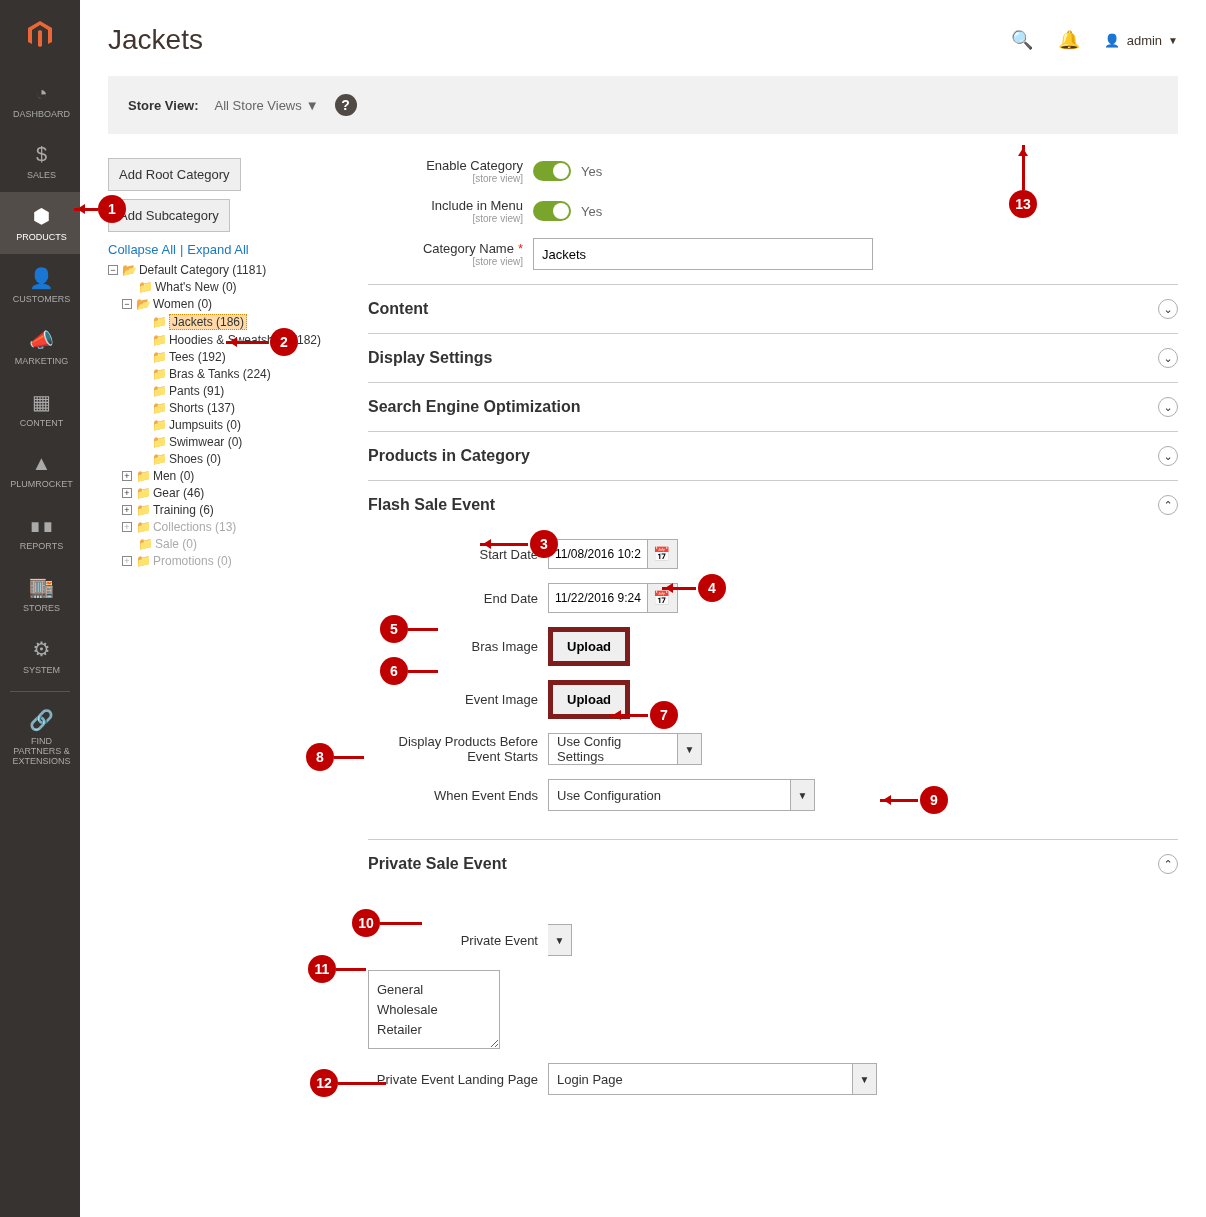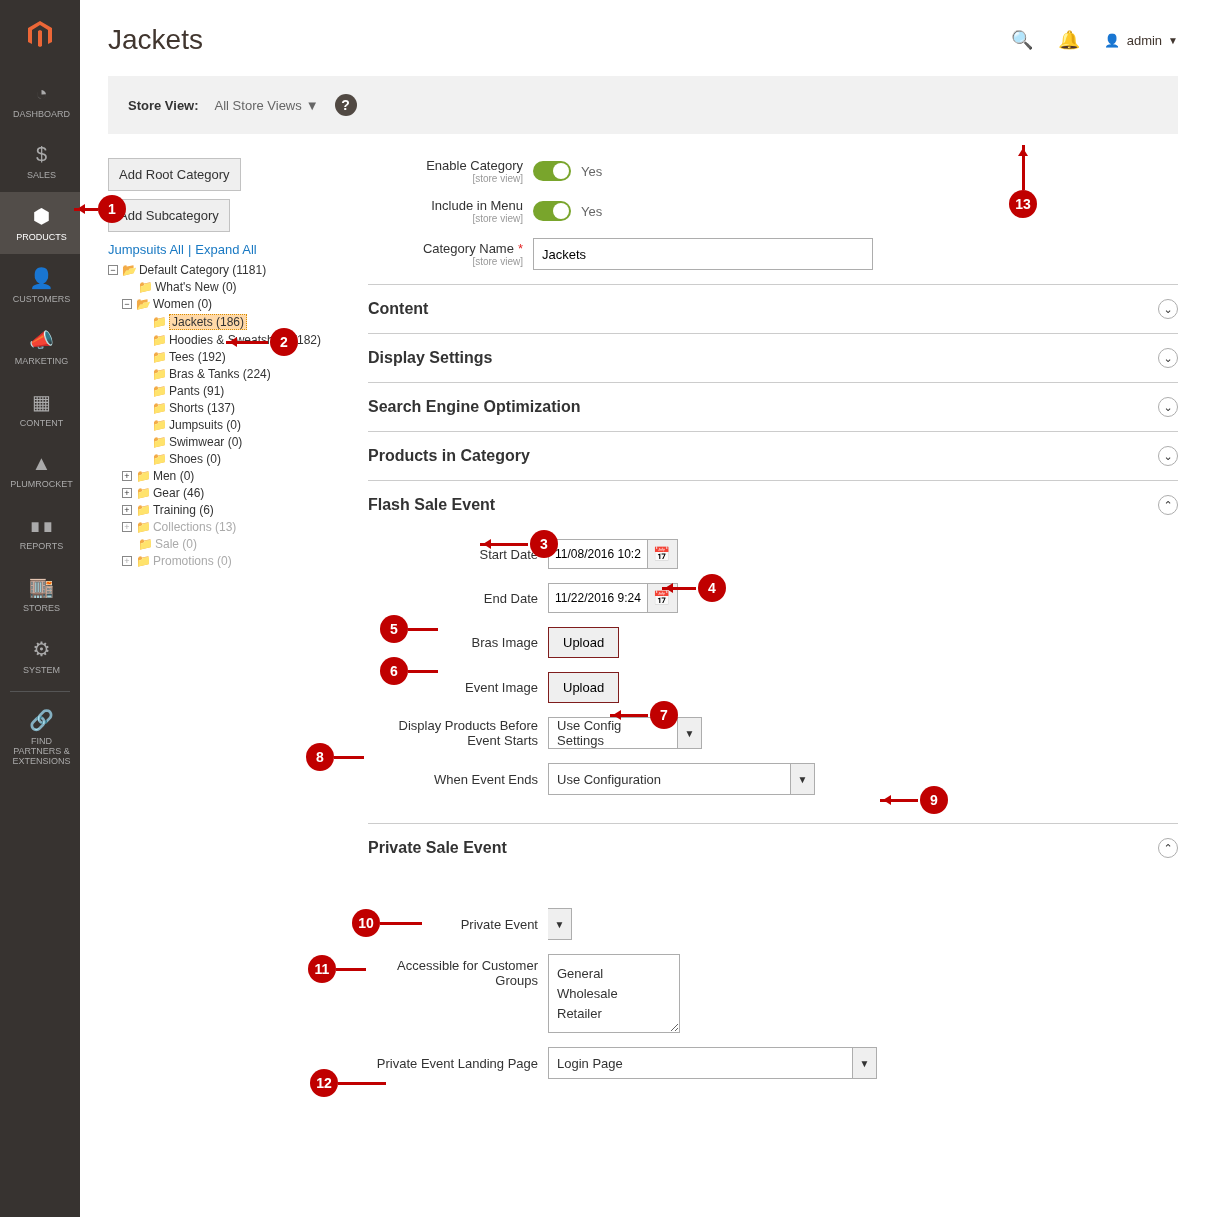--- a/index.html
+++ b/index.html
@@ -59,21 +59,21 @@
 .field-label.wide { width:180px;}
 .field-sublabel { display:block; font-size:10px; color:#999;}
 .req { color:#e22626; margin-left:4px;}
 .toggle-sw { position:relative; width:38px; height:20px; background:#79a52c; border-radius:10px; display:inline-block;}
 .toggle-sw .knob { position:absolute; right:2px; top:2px; width:16px; height:16px; background:#fff; border-radius:50%;}
 .yesno { margin-left:10px; color:#666; font-size:13px;}
 .text-input { border:1px solid #adadad; height:32px; padding:0 8px; font-size:13px; width:340px;}
 .date-input-wrap { display:flex; align-items:center;}
 .date-input { border:1px solid #adadad; height:30px; padding:0 6px; font-size:12px; width:100px;}
 .date-btn { width:30px; height:30px; border:1px solid #adadad; border-left:none; background:#efefef; display:flex; align-items:center; justify-content:center; font-size:14px; cursor:pointer;}
-.upload-btn { background:#efefef; border:1px solid #7f1d1d; padding:7px 14px; font-size:13px; cursor:pointer;}
+.upload-btn { background:#efefef; border:5px solid #7f1d1d; padding:7px 14px; font-size:13px; cursor:pointer;font-weight:bold;}
 .select-wrap { display:flex;}
 .select-box { border:1px solid #adadad; height:32px; padding:0 8px; font-size:13px; display:flex; align-items:center; background:#fff;}
 .select-caret { width:24px; height:32px; border:1px solid #adadad; border-left:none; background:#efefef; display:flex; align-items:center; justify-content:center; font-size:10px; cursor:pointer;}
 .multi-box { border:1px solid #adadad; width:132px; padding:6px 8px; font-size:13px; resize:both; overflow:auto;}
 .multi-box div { margin: 5px 0;}
 
 
 .section { border-bottom:1px solid #ccc; padding: 14px 0;}
 .section-header { display:flex; align-items:center; justify-content:space-between; cursor:pointer;}
 .section-title { font-size:16px; font-weight:600; color:#333;}
@@ -176,21 +176,21 @@
         <span class="help-circ">?</span>
       </div>
     </div>
 
     <div class="content-row">
 
       <div class="tree-col">
         <button class="tree-btn">Add Root Category</button>
         <button class="tree-btn">Add Subcategory</button>
         <div class="tree-links">
-          <a>Jumpsuits All</a><span class="sep">|</span><a>Expand All</a>
+          <a>Collapse All</a><span class="sep">|</span><a>Expand All</a>
         </div>
         <div class="tree">
           <ul style="padding-left:0;">
             <li>
                 <span class="node">
                   <span class="toggle">−</span>
                   <span class="folder">📂</span>
                   <span>Default Category (1181)</span>
                 </span>
               <ul>
@@ -437,21 +437,20 @@
           <div class="section-body" style="padding-top:50px;">
 
             <div class="field-row">
               <div class="field-label wide"><span>Private Event</span></div>
               <div class="select-wrap">
                 <div class="select-caret">▼</div>
               </div>
             </div>
 
             <div class="field-row" style="align-items:flex-start;">
-              <div class="field-label wide" style="padding-top:4px;"><span>Accessible for Customer Groups</span></div>
               <div class="multi-box">
                 <div>General</div>
                 <div>Wholesale</div>
                 <div>Retailer</div>
               </div>
             </div>
 
             <div class="field-row">
               <div class="field-label wide"><span>Private Event Landing Page</span></div>
               <div class="select-wrap">

